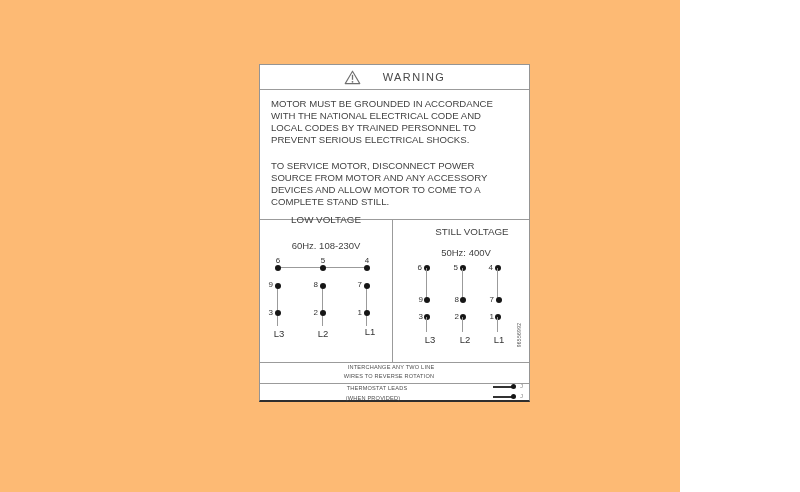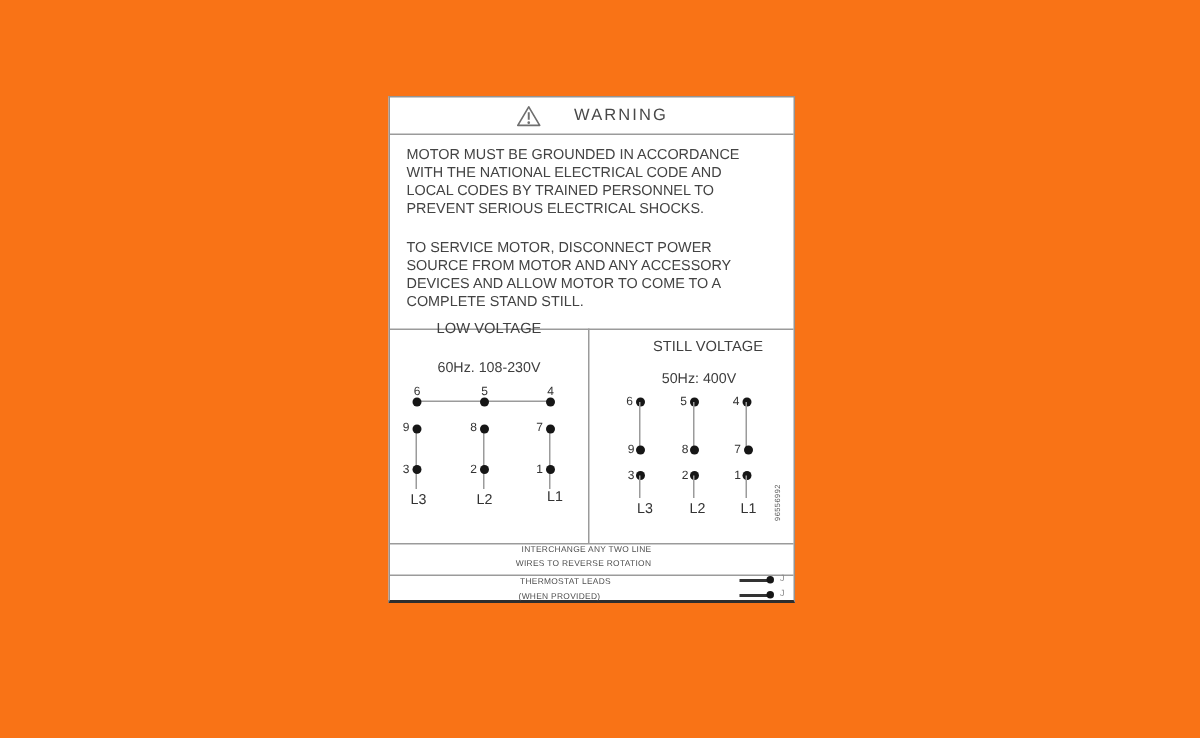--- a/index.html
+++ b/index.html
@@ -1,16 +1,16 @@
 <!DOCTYPE html>
 <html><head>
 <meta charset="utf-8">
 <style>
   html,body{margin:0;padding:0;background:#ffffff;}
-  #screen{position:relative;width:800px;height:492px;background:#f97316;overflow:hidden;
+  #screen{position:relative;width:680px;height:492px;background:#fdba74;overflow:hidden;
           font-family:"Liberation Sans",sans-serif;color:#3f3f3f;}
   #label{position:absolute;left:259px;top:64px;width:271px;height:338px;background:#ffffff;
          border:1px solid #949494;border-bottom:2px solid #2e2e2e;box-sizing:border-box;}
   .hline{position:absolute;height:1px;background:#9b9b9b;}
   .vline{position:absolute;width:1px;background:#9b9b9b;}
   .dot{position:absolute;width:6px;height:6px;border-radius:50%;background:#161616;}
   .tnum{position:absolute;font-size:8px;line-height:9px;color:#333;}
   .tnum.center{text-align:center;}
   .tnum.right{text-align:right;}
   .llabel{position:absolute;font-size:9.5px;line-height:10px;color:#333;text-align:center;width:24px;}

